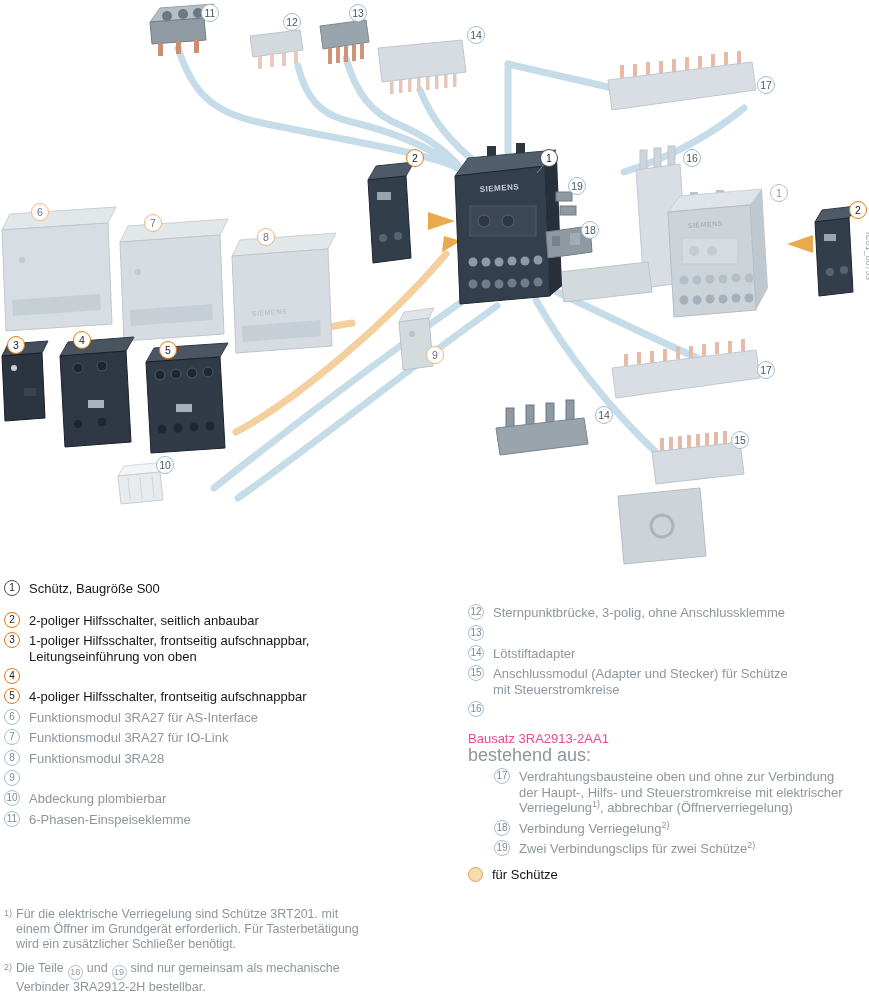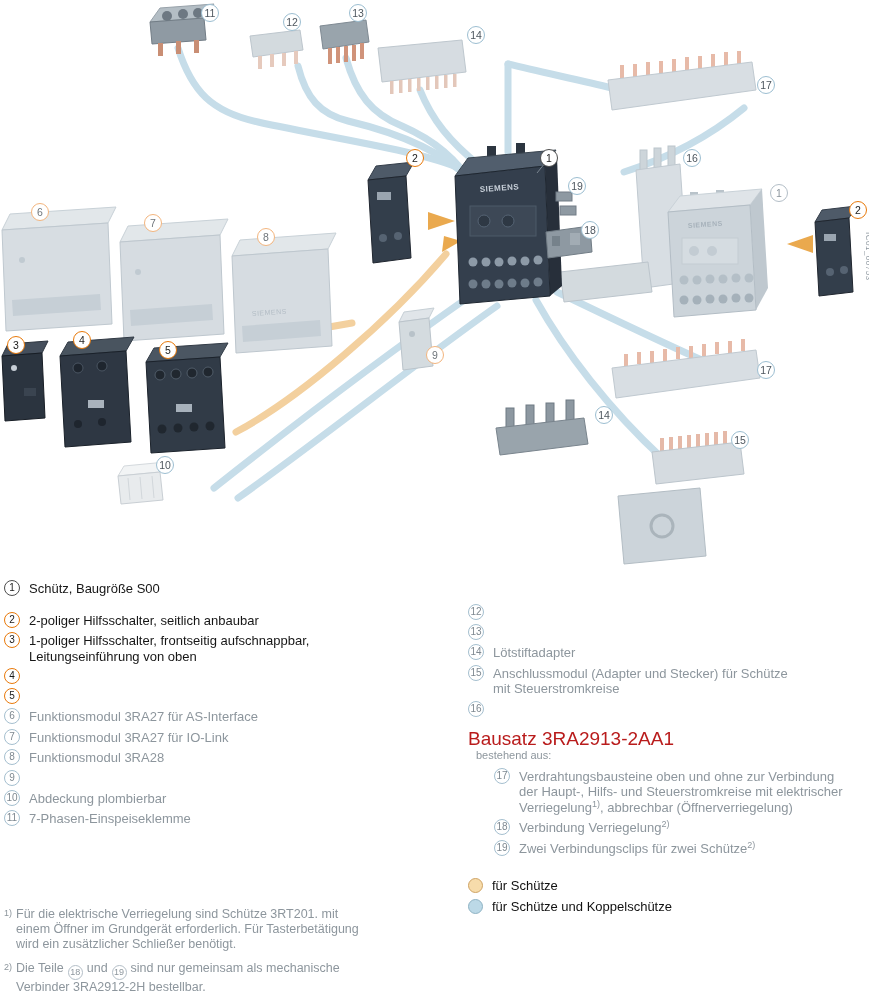--- a/index.html
+++ b/index.html
@@ -23,25 +23,25 @@
   .lrow.muted{color:#8d969d;}
   .gap-lg{margin-bottom:16px;}
   .cnum{flex:0 0 16px;width:16px;height:16px;border-radius:50%;border:1.3px solid #4d4d4d;
     display:flex;align-items:center;justify-content:center;font-size:10px;
     box-sizing:border-box;color:#1a1a1a;margin-top:-1px;background:#fff;}
   .cnum.orange{border-color:#e8790a;}
   .cnum.blue{border-color:#a5bfcf;color:#7e8890;}
   .ltext{white-space:pre-line;}
   .sup{font-size:9px;vertical-align:super;line-height:0;}
 
-  .bausatz-head{font-size:19px;color:#b91c1c;line-height:16px;margin:14px 16px 0 0;}
-  .bausatz-sub{font-size:11px;color:#8d969d;line-height:16px;margin:0 0 6px 8px;}
+  .bausatz-head{font-size:13px;color:#ec4899;line-height:16px;margin:14px 16px 0 0;}
+  .bausatz-sub{font-size:18px;color:#8d969d;line-height:16px;margin:0 0 6px 0;}
   .bausatz-item{padding-left:26px;}
 
-  .color-key{margin-top:22px;}
+  .color-key{margin-top:10px;}
   .key-row{display:flex;gap:9px;align-items:center;margin-bottom:6px;font-size:13px;color:#111;}
   .key-dot{width:15px;height:15px;border-radius:50%;box-sizing:border-box;flex:0 0 15px;}
   .key-dot.orange{background:#f7dcab;border:1px solid #cfa364;}
   .key-dot.blue{background:#bcd9e7;border:1px solid #8fb3c4;}
 
   .footnotes{position:absolute;left:4px;top:907px;width:455px;font-size:12.5px;
     color:#8d969d;line-height:15px;}
   .fn{display:flex;gap:4px;margin-bottom:9px;align-items:flex-start;}
   .fn-marker{font-size:9px;margin-top:-1px;flex:0 0 auto;}
   .fn-text{white-space:pre-line;}
@@ -362,20 +362,21 @@
     <div class="lrow">
       <span class="cnum orange">3</span>
       <span class="ltext">1-poliger Hilfsschalter, frontseitig aufschnappbar,
 Leitungseinführung von oben</span>
     </div>
     <div class="lrow">
       <span class="cnum orange">4</span>
     </div>
     <div class="lrow">
       <span class="cnum orange">5</span>
+      <span class="ltext">4-poliger Hilfsschalter, frontseitig aufschnappbar</span>
     </div>
     <div class="lrow muted">
       <span class="cnum blue">6</span>
       <span class="ltext">Funktionsmodul 3RA27 für AS-Interface</span>
     </div>
     <div class="lrow muted">
       <span class="cnum blue">7</span>
       <span class="ltext">Funktionsmodul 3RA27 für IO-Link</span>
     </div>
     <div class="lrow muted">
@@ -384,27 +385,28 @@
     </div>
     <div class="lrow muted">
       <span class="cnum blue">9</span>
     </div>
     <div class="lrow muted">
       <span class="cnum blue">10</span>
       <span class="ltext">Abdeckung plombierbar</span>
     </div>
     <div class="lrow muted">
       <span class="cnum blue">11</span>
-      <span class="ltext">7-Phasen-Einspeiseklemme</span>
+      <span class="ltext">6-Phasen-Einspeiseklemme</span>
     </div>
   </div>
 
   <div class="legend-right">
     <div class="lrow muted">
       <span class="cnum blue">12</span>
+      <span class="ltext">Sternpunktbrücke, 3-polig, ohne Anschlussklemme</span>
     </div>
     <div class="lrow muted">
       <span class="cnum blue">13</span>
     </div>
     <div class="lrow muted">
       <span class="cnum blue">14</span>
       <span class="ltext">Lötstiftadapter</span>
     </div>
     <div class="lrow muted">
       <span class="cnum blue">15</span>
@@ -430,24 +432,20 @@
     </div>
     <div class="lrow muted bausatz-item">
       <span class="cnum blue">19</span>
       <span class="ltext"><span>Zwei Verbindungsclips für zwei Schütze</span><span class="sup">2)</span></span>
     </div>
 
     <div class="color-key">
       <div class="key-row">
         <span class="key-dot orange"></span>
         <span>für Schütze</span>
-      </div>
-      <div class="key-row">
-        <span class="key-dot blue"></span>
-        <span>für Schütze und Koppelschütze</span>
       </div>
     </div>
   </div>
 
   <div class="footnotes">
     <div class="fn">
       <span class="fn-marker">1)</span>
       <span class="fn-text">Für die elektrische Verriegelung sind Schütze 3RT201. mit
 einem Öffner im Grundgerät erforderlich. Für Tasterbetätigung
 wird ein zusätzlicher Schließer benötigt.</span>

